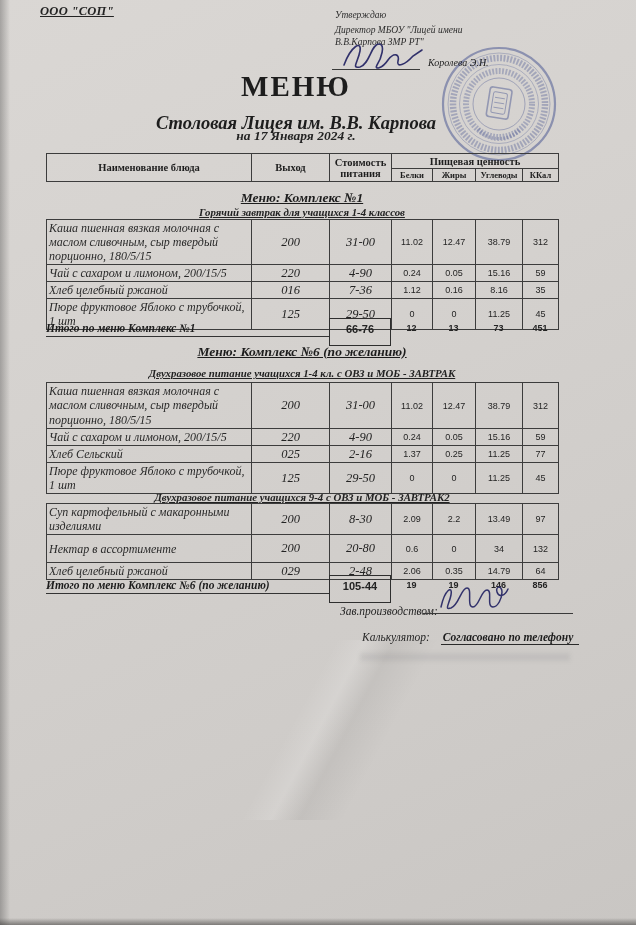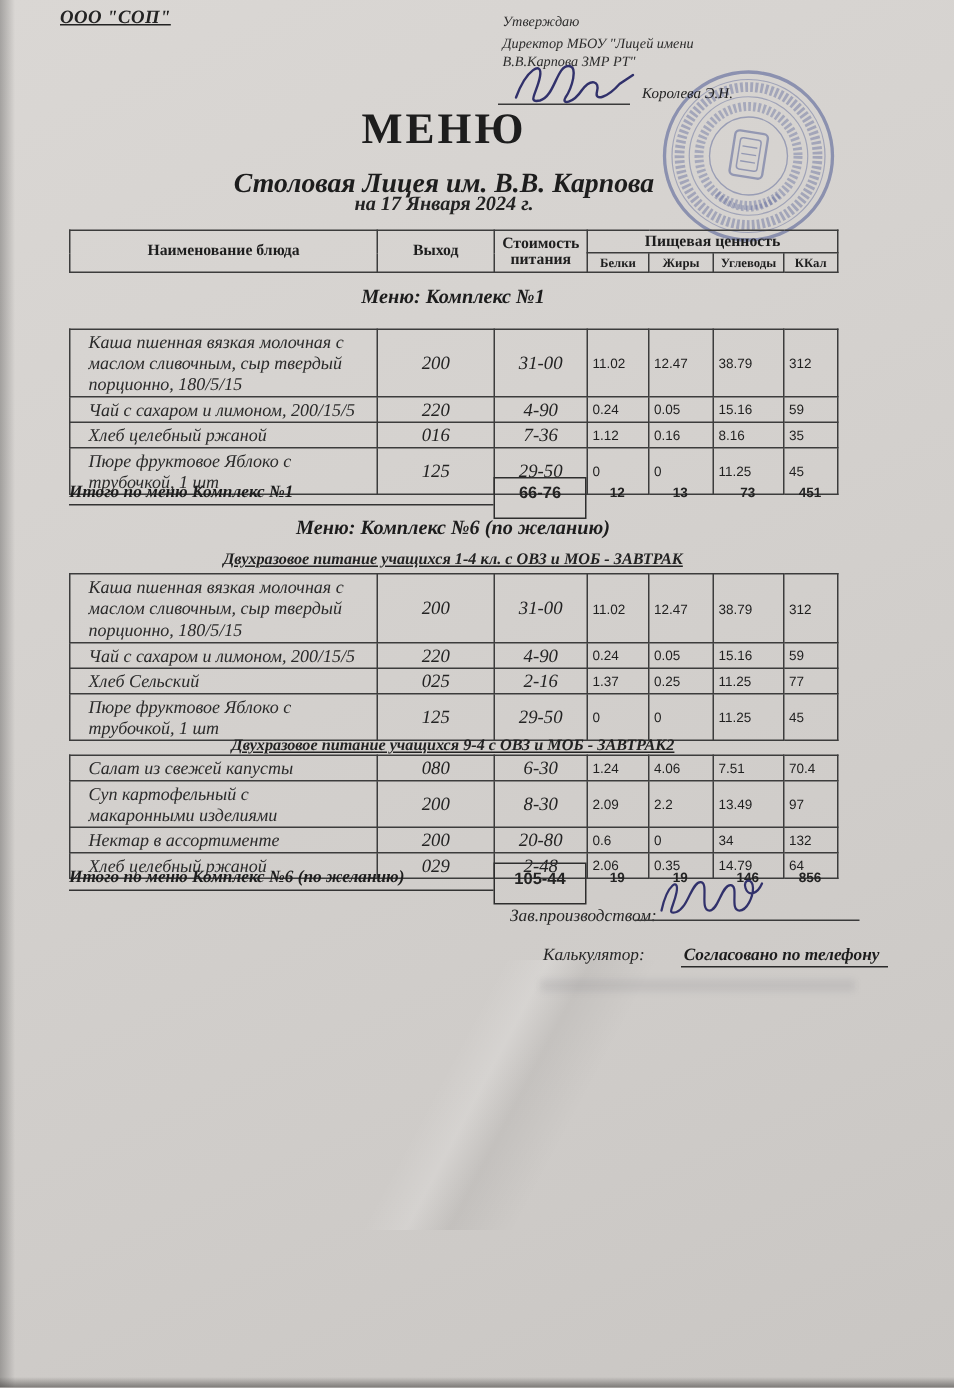--- a/index.html
+++ b/index.html
@@ -49,30 +49,30 @@
   .c-name{width:205px;}.c-out{width:78px;}.c-cost{width:62px;}
   .c-p{width:41px;}.c-f{width:43px;}.c-c{width:47px;}.c-k{width:36px;}
 
   .head-table{top:153px;}
   .head-table th{font:bold 10.5px "Liberation Serif",serif;text-align:center;vertical-align:middle;padding:1px 2px;color:#1e1e1e;}
   .head-table .subhead th{font:bold 8.5px "Liberation Serif",serif;padding:0;}
   .head-table tr:first-child{height:15px;}
   .head-table .subhead{height:13px;}
 
   .menu-title{position:absolute;left:46px;width:512px;text-align:center;
-    font:bold italic 13.5px "Liberation Serif",serif;color:#1c1c1c;}
+    font:bold italic 13.5px "Liberation Serif",serif;text-decoration:underline;color:#1c1c1c;}
   .mt1{top:190px;}.mt2{top:344px;}
   .sub-title{position:absolute;left:46px;width:512px;text-align:center;
     font:bold italic 10.8px "Liberation Serif",serif;text-decoration:underline;color:#222;}
   .st1{top:206px;}.st2{top:367px;}.st3{top:491px;}
 
   .menu-table td{padding:0 3px;vertical-align:middle;}
-  .menu-table .name{font:italic 12px "Liberation Serif",serif;line-height:1.17;color:#2a2a2a;padding:1px 12px;}
+  .menu-table .name{font:italic 12px "Liberation Serif",serif;line-height:1.17;color:#2a2a2a;padding:1px 2px;}
   .menu-table .num{font:italic 12.5px "Liberation Serif",serif;text-align:center;}
-  .menu-table .nv{font:9px "Liberation Sans",sans-serif;text-align:left;color:#1f1f1f;}
+  .menu-table .nv{font:9px "Liberation Sans",sans-serif;text-align:center;color:#1f1f1f;}
   .t1{top:219px;}
   .t1 tr:nth-child(1){height:44px;}
   .t1 tr:nth-child(2),.t1 tr:nth-child(3){height:14px;}
   .t1 tr:nth-child(4){height:28px;}
   .t2{top:382px;}
   .t2 tr:nth-child(1){height:46px;}
   .t2 tr:nth-child(2),.t2 tr:nth-child(3){height:14px;}
   .t2 tr:nth-child(4){height:28px;}
   .t3{top:503px;}
   .t3 tr:nth-child(1),.t3 tr:nth-child(3),.t3 tr:nth-child(4){height:14px;}
@@ -86,21 +86,21 @@
     font:bold 11px "Liberation Sans",sans-serif;padding:4px 0 10px;margin-top:-2px;}
   .tnum{box-sizing:border-box;text-align:center;font:bold 9px "Liberation Sans",sans-serif;padding-top:3px;}
   .tnum.p{width:41px;}.tnum.f{width:43px;}.tnum.c{width:47px;}.tnum.k{width:36px;}
 
   .footer-label{font:italic 11.5px "Liberation Serif",serif;color:#262626;}
   .prod-row{position:absolute;left:340px;top:601px;width:240px;}
   .prod-line{position:absolute;left:83px;top:12px;width:150px;border-bottom:1.2px solid #3a3a3a;}
   .sig-bottom{position:absolute;left:95px;top:-20px;width:80px;height:34px;}
   .calc-row{position:absolute;left:362px;top:627px;}
   .calc-value{font:bold italic 11.5px "Liberation Serif",serif;color:#1c1c1c;
-    border-bottom:1.5px solid #2a2a2a;margin-left:20px;padding:0 6px 1px 2px;}
+    border-bottom:1.5px solid #2a2a2a;margin-left:7px;padding:0 6px 1px 2px;}
 </style>
 </head>
 <body>
 
 <div class="page">
   <div class="org">ООО "СОП"</div>
 
   <div class="approve">
     <div>Утверждаю</div>
     <div class="dline">Директор МБОУ "Лицей имени В.В.Карпова ЗМР РТ"</div>
@@ -156,20 +156,21 @@
     <tr class="subhead">
       <th>Белки</th>
       <th>Жиры</th>
       <th>Углеводы</th>
       <th>ККал</th>
     </tr>
   </tbody>
     </table>
 
   <div class="menu-title mt1">Меню: Комплекс №1</div>
+  <div class="sub-title st1">Горячий завтрак для учащихся 1-4 классов</div>
 
   <table class="menu-table t1">
     <colgroup>
         <col class="c-name">
         <col class="c-out">
         <col class="c-cost">
         <col class="c-p">
         <col class="c-f">
         <col class="c-c">
         <col class="c-k">
@@ -282,29 +283,20 @@
     <colgroup>
         <col class="c-name">
         <col class="c-out">
         <col class="c-cost">
         <col class="c-p">
         <col class="c-f">
         <col class="c-c">
         <col class="c-k">
       </colgroup>
     <tbody>
-        <tr>
-      <td class="name">Салат из свежей капусты</td>
-          <td class="num">080</td>
-          <td class="num">6-30</td>
-          <td class="nv">1.24</td>
-          <td class="nv">4.06</td>
-          <td class="nv">7.51</td>
-          <td class="nv">70.4</td>
-    </tr>
     <tr>
       <td class="name">Суп картофельный с макаронными изделиями</td>
           <td class="num">200</td>
           <td class="num">8-30</td>
           <td class="nv">2.09</td>
           <td class="nv">2.2</td>
           <td class="nv">13.49</td>
           <td class="nv">97</td>
     </tr>
     <tr>

